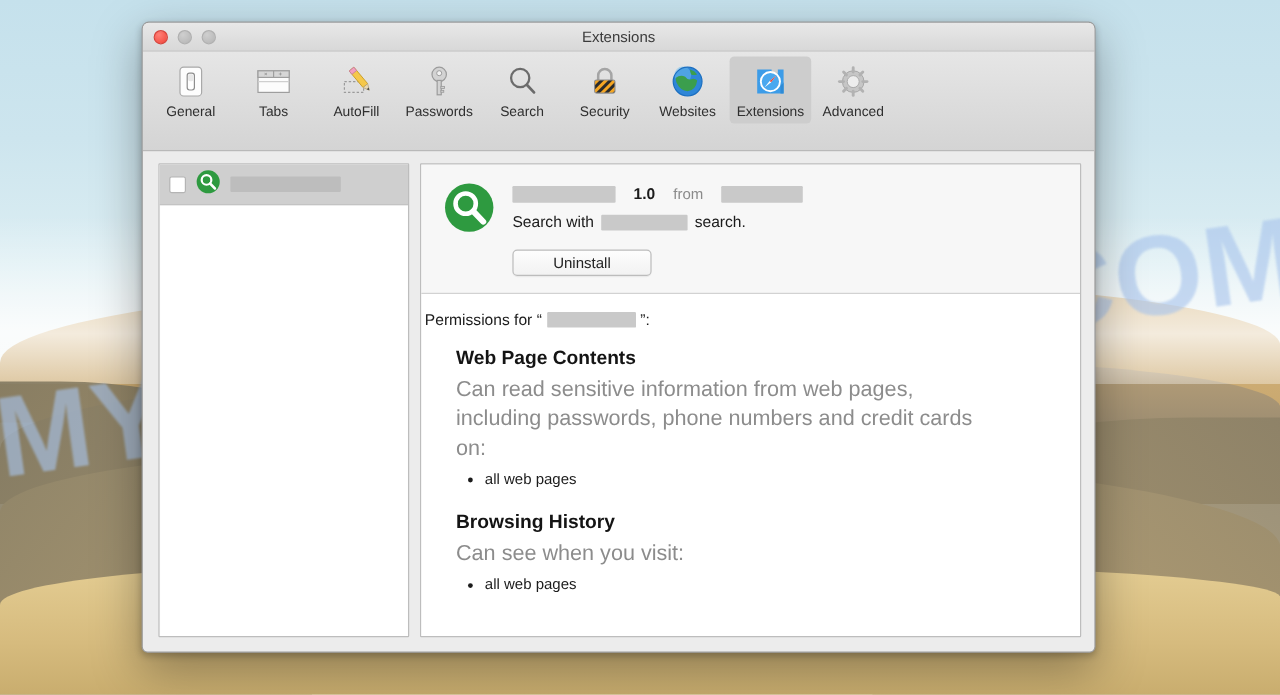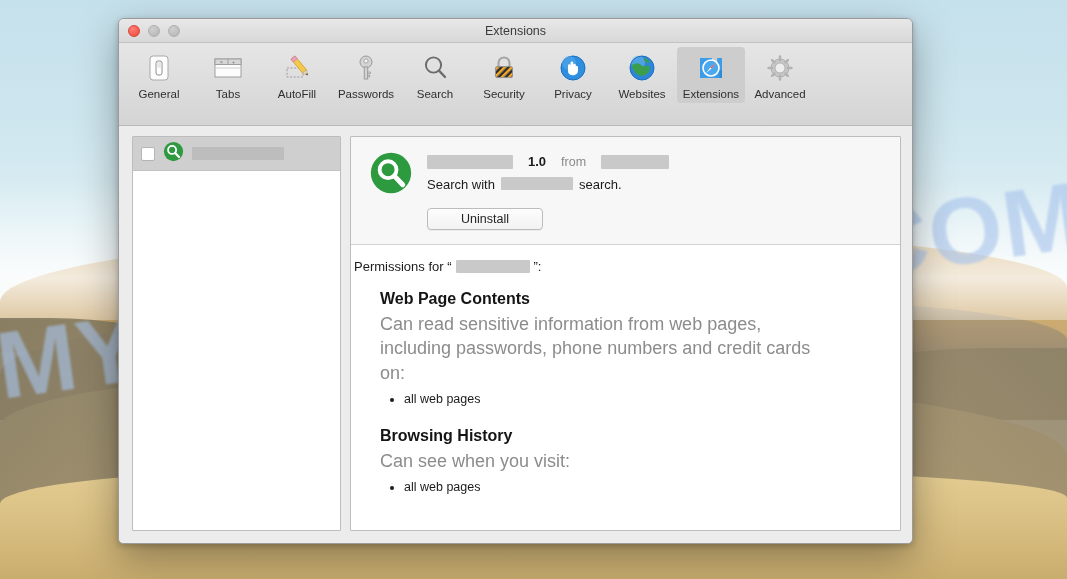--- a/index.html
+++ b/index.html
@@ -230,21 +230,21 @@
     font-size: 13px;
     color: #222;
     margin-bottom: 8px;
   }
   .ver { font-weight: 700; font-size: 13px; color: #1b1b1b; }
   .from { color: #8b8b8b; font-size: 12.5px; }
   .head-desc {
     font-size: 13px;
     color: #1b1b1b;
     display: flex;
-    align-items: flex-start;
+    align-items: flex-end;
     gap: 6px;
     margin-bottom: 16px;
   }
   .btn {
     font-family: "Liberation Sans", sans-serif;
     font-size: 12.5px;
     color: #232323;
     background: linear-gradient(to bottom, #fdfdfd 0%, #f2f2f2 100%);
     border: 1px solid #bcbcbc;
     border-radius: 4px;
@@ -391,31 +391,20 @@
                 <rect width="2.5" height="5" fill="#f5a623"></rect>
                 <rect x="2.5" width="2.5" height="5" fill="#2b2b2b"></rect>
               </pattern>
             </defs>
             <rect x="6.5" y="13.6" width="17" height="11" rx="1.6" fill="url(#hazard)" stroke="#8f8f8f" stroke-width=".9"></rect>
           </svg>
         </span>
         <span class="tb-label">Security</span>
       </div>
 
-      <div class="tb-item">
-        <span class="tb-icon">
-          <svg width="30" height="30" viewBox="0 0 30 30">
-            <circle cx="15" cy="15" r="12" fill="#2e8fe0"></circle>
-            <circle cx="15" cy="15" r="12" fill="none" stroke="#1c6fc0" stroke-width="1"></circle>
-            <circle cx="11" cy="10" r="7" fill="#63b3ee" opacity=".45"></circle>
-            <path d="M10 17 v-4.5 a1.3 1.3 0 0 1 2.6 0 v-2.8 a1.3 1.3 0 0 1 2.6 0 v2.3 a1.3 1.3 0 0 1 2.6 0 v1.2 a1.3 1.3 0 0 1 2.2 .9 v3.4 c0 3.1 -2.3 4.8 -5.2 4.8 c-3 0 -4.8 -1.9 -4.8 -4.3 z" fill="#ffffff"></path>
-          </svg>
-        </span>
-        <span class="tb-label">Privacy</span>
-      </div>
 
       <div class="tb-item">
         <span class="tb-icon">
           <svg width="30" height="30" viewBox="0 0 30 30">
             <circle cx="15" cy="15" r="12" fill="#2e86d8"></circle>
             <circle cx="11" cy="9.5" r="7" fill="#6fc0f0" opacity=".5"></circle>
             <path d="M5 12 q4 -3 8 -1 q2 3 5 2 q3 -1 5 1 q-1 8 -8 9 q-6 -1 -8 -5 q-2 -3 -2 -6z" fill="#3b9e4d"></path>
             <path d="M17 5 q4 1 6 4 q-3 1 -5 0 q-1 -2 -1 -4z" fill="#3b9e4d"></path>
             <circle cx="15" cy="15" r="12" fill="none" stroke="#1c6fc0" stroke-width="1"></circle>
           </svg>

